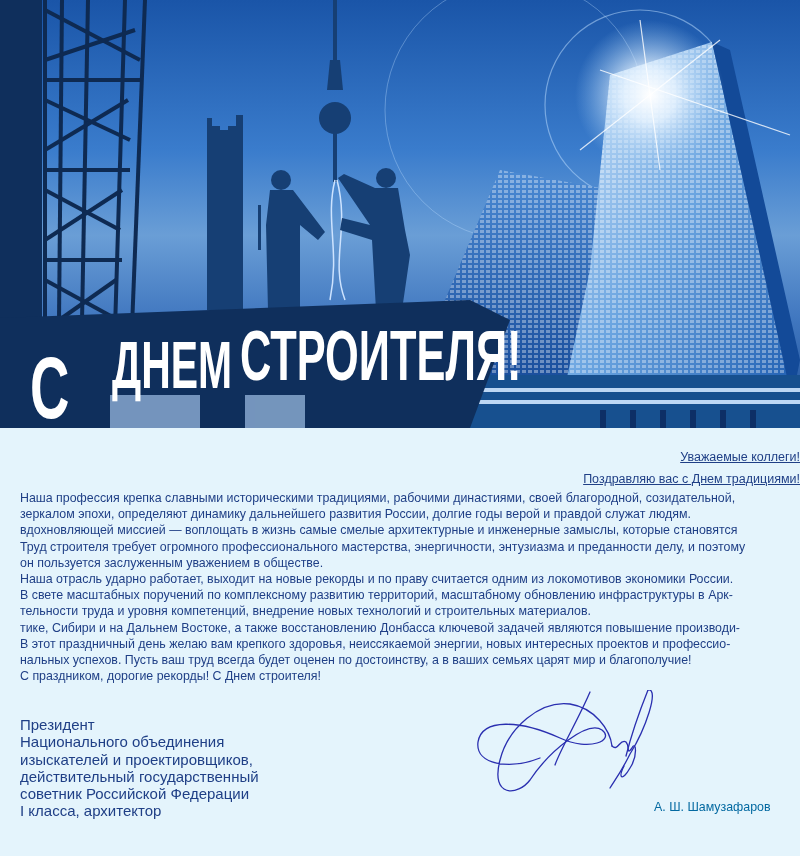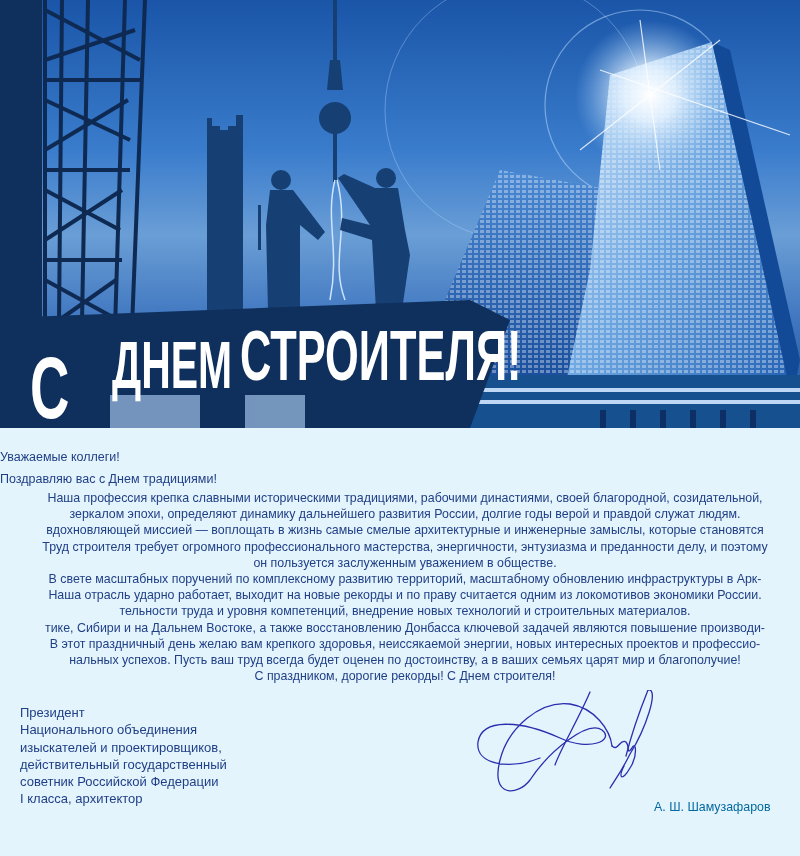--- a/index.html
+++ b/index.html
@@ -12,32 +12,32 @@
     .banner {
       position: relative; width: 800px; height: 428px; overflow: hidden;
       background: linear-gradient(180deg, #1a55a8 0%, #3a7ccc 35%, #6a9ed6 55%, #3f76bf 75%, #1e4f97 100%);
     }
     .banner svg { position: absolute; left: 0; top: 0; }
     .letter {
       position: absolute; left: 0; top: 428px; width: 800px; height: 428px;
       background: #e4f4fc;
     }
     .greet {
-      position: absolute; left: 0; width: 800px; text-align: left;
-      font-size: 12.5px; color: #1f3f86;
+      position: absolute; left: 0; width: 800px; text-align: right;
+      font-size: 12.5px; color: #1f3f86; text-decoration: underline;
     }
     .body-text {
       position: absolute; left: 20px; top: 62px; width: 770px;
       font-size: 12.4px; line-height: 16.2px; color: #1f3f86;
       margin: 0;
     }
-    .body-text p { margin: 0; white-space: nowrap; text-align: center; }
+    .body-text p { margin: 0; white-space: nowrap; }
     .sig-block {
-      position: absolute; left: 20px; top: 276px;
-      font-size: 13px; line-height: 17.3px; color: #1f3f86;
+      position: absolute; left: 20px; top: 288px;
+      font-size: 15px; line-height: 17.3px; color: #1f3f86;
     }
     .sig-block div { white-space: nowrap; }
     .signer-name {
       position: absolute; left: 654px; top: 372px;
       font-size: 12.4px; color: #0369a1; white-space: nowrap;
     }
     .signature { position: absolute; left: 470px; top: 262px; }
   </style>
 </head>
 <body>
@@ -148,22 +148,22 @@
 <div class="letter">
   <div class="greet" style="top:22px;">Уважаемые коллеги!</div>
   <div class="greet" style="top:44px;">Поздравляю вас с Днем традициями!</div>
 
   <div class="body-text">
     <p>Наша профессия крепка славными историческими традициями,  рабочими династиями, своей благородной, созидательной,</p>
     <p>зеркалом эпохи, определяют динамику дальнейшего развития России, долгие годы верой и правдой служат людям.</p>
     <p>вдохновляющей миссией — воплощать в жизнь самые смелые архитектурные и инженерные замыслы,  которые становятся</p>
     <p>Труд строителя требует огромного профессионального мастерства, энергичности, энтузиазма и преданности делу, и поэтому</p>
     <p>он пользуется заслуженным уважением в обществе.</p>
+    <p>Наша отрасль ударно работает,  выходит на новые рекорды и по праву считается одним из локомотивов экономики России.</p>
     <p>В свете масштабных поручений  по  комплексному развитию территорий, масштабному обновлению инфраструктуры в Арк-</p>
-    <p>Наша отрасль ударно работает,  выходит на новые рекорды и по праву считается одним из локомотивов экономики России.</p>
     <p>тельности труда и уровня компетенций, внедрение новых технологий и строительных материалов.</p>
     <p>тике, Сибири и на Дальнем Востоке, а также восстановлению Донбасса ключевой задачей являются повышение производи-</p>
     <p>В этот праздничный день желаю вам крепкого здоровья,  неиссякаемой энергии,  новых интересных проектов и профессио-</p>
     <p>нальных успехов. Пусть ваш труд всегда будет оценен по достоинству, а в ваших семьях царят мир и благополучие!</p>
     <p>С праздником, дорогие рекорды! С Днем строителя!</p>
   </div>
 
   <div class="sig-block">
     <div>Президент</div>
     <div>Национального объединения</div>

